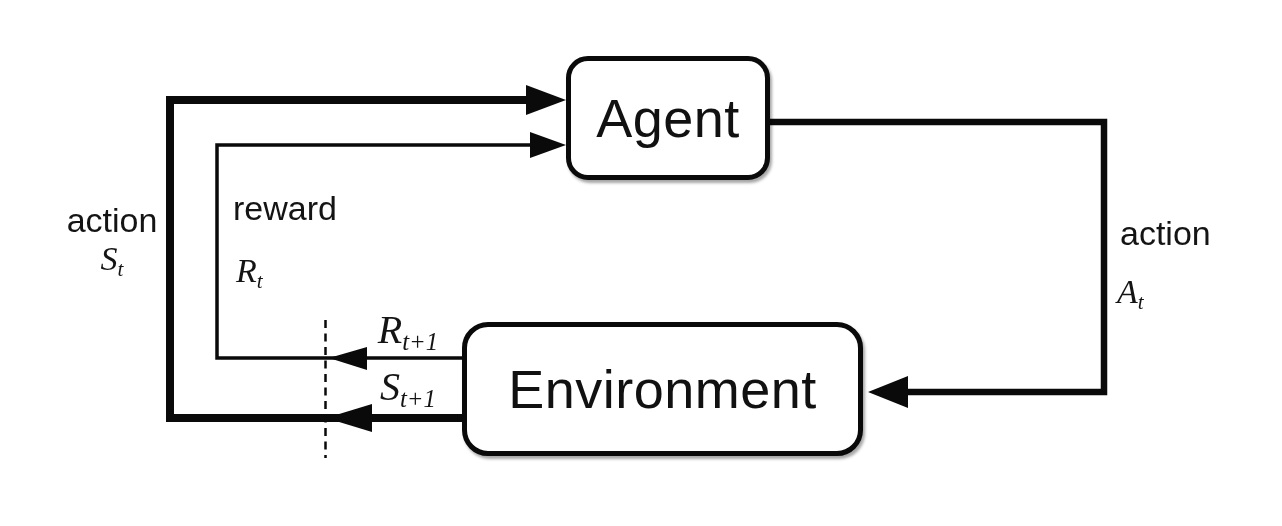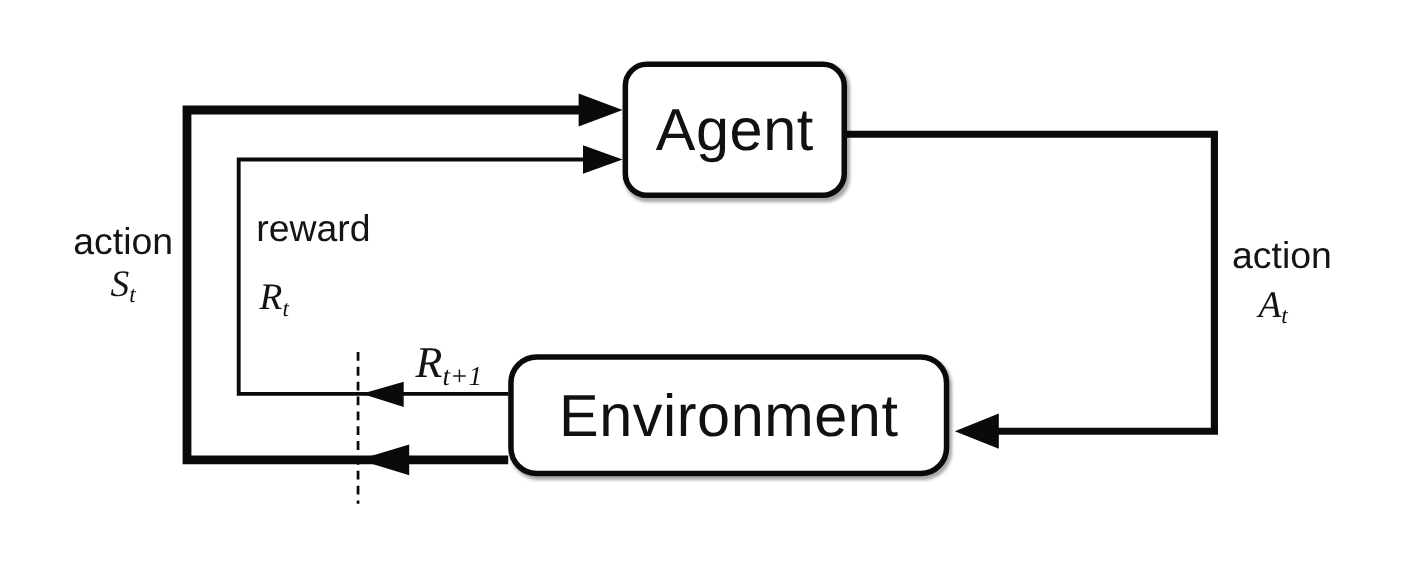--- a/index.html
+++ b/index.html
@@ -34,21 +34,21 @@
     font-size: 54px;
     letter-spacing: 0.5px;
     color: #111111;
   }
   .agent-box {
     left: 566px; top: 56px;
     width: 204px; height: 124px;
   }
   .env-box {
     left: 462px; top: 322px;
-    width: 401px; height: 111px;
+    width: 401px; height: 134px;
     border-radius: 26px;
   }
   .lbl {
     position: absolute;
     line-height: 1.05;
     white-space: nowrap;
     color: #141414;
   }
   .word {
     font-family: "Liberation Sans", sans-serif;
@@ -104,21 +104,24 @@
   <div class="lbl math center" style="left:56px; top:241px; width:112px;">
     <span>S</span><sub>t</sub>
   </div>
 
   <div class="lbl word" style="left:233px; top:191px;">reward</div>
   <div class="lbl math" style="left:236px; top:253px;">
     <span>R</span><sub>t</sub>
   </div>
 
   <div class="lbl word" style="left:1120px; top:216px;">action</div>
-  <div class="lbl math" style="left:1117px; top:260px;margin-left:27px;">
+  <div class="lbl math" style="left:1117px; top:274px;">
     <span>A</span><sub>t</sub>
   </div>
 
   <div class="lbl math-small center" style="left:350px; top:309px; width:116px;">
     <span>R</span><sub>t+1</sub>
   </div>
+  <div class="lbl math-small center" style="left:350px; top:366px; width:116px;">
+    <span>S</span><sub>t+1</sub>
+  </div>
 
 </div>
 
 </body></html>

